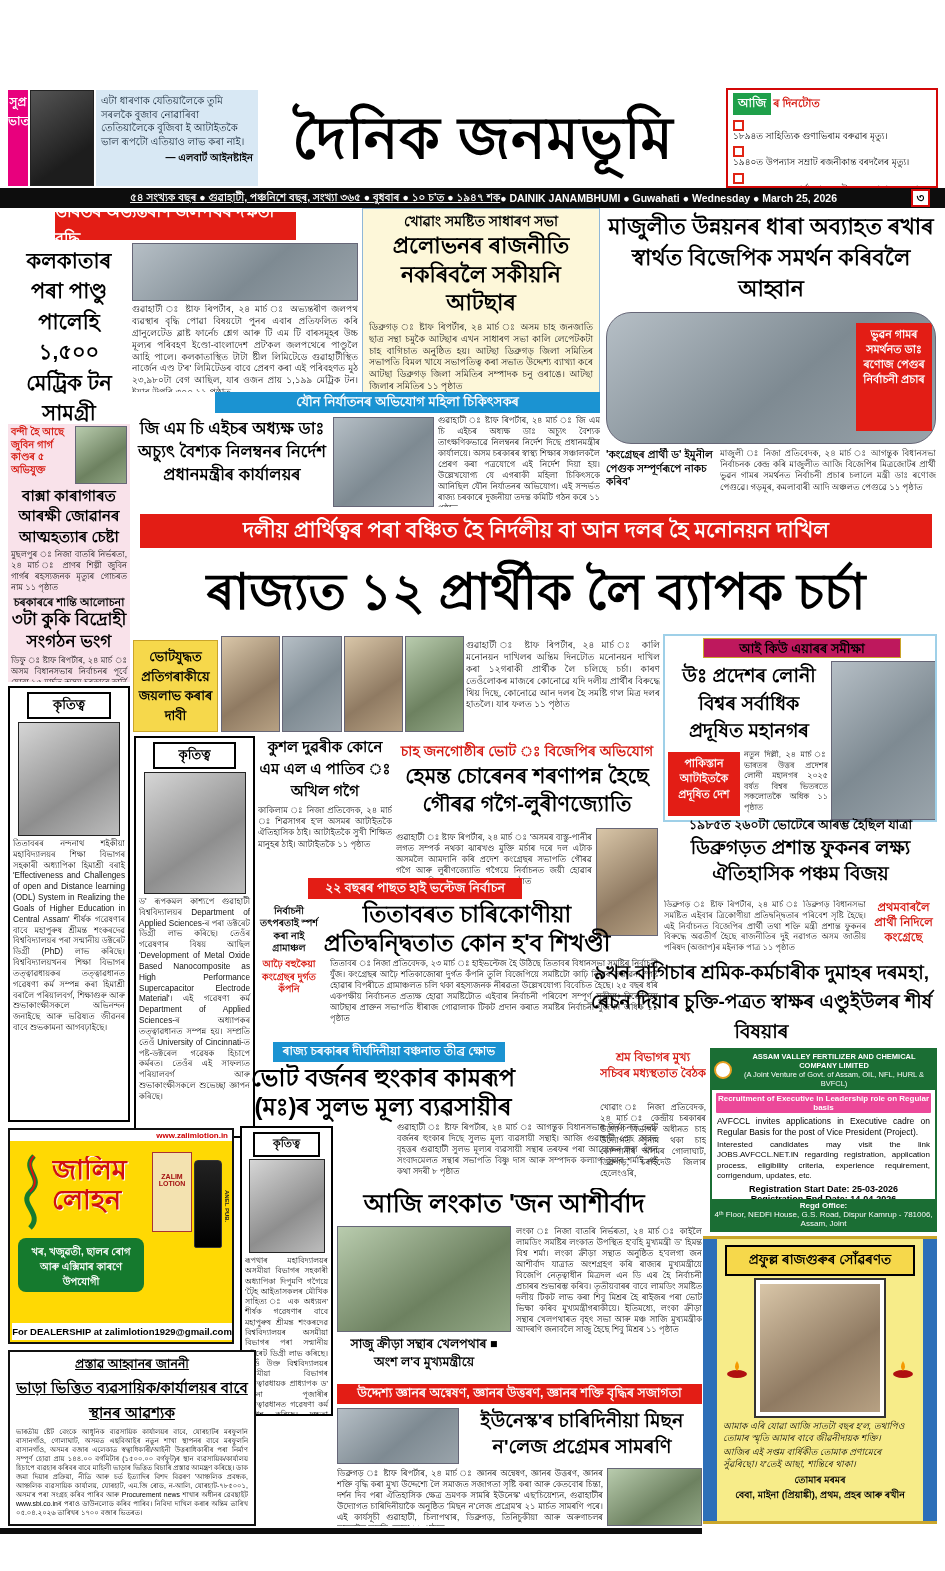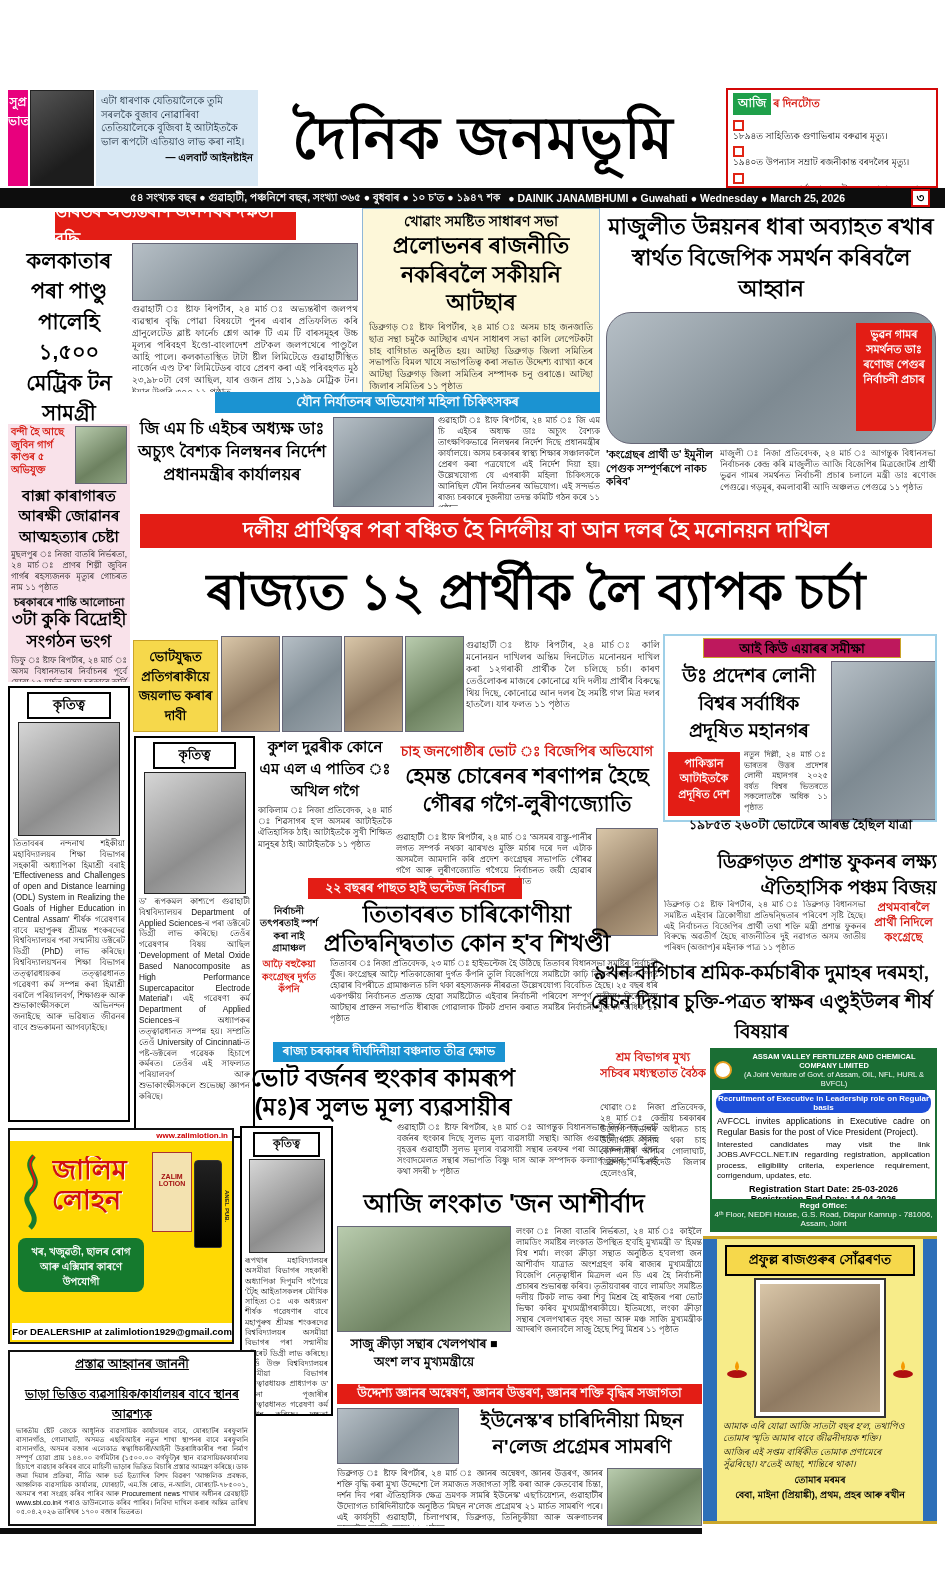--- a/index.html
+++ b/index.html
@@ -23,21 +23,21 @@
   .ktitle{border:2px solid #000;font-weight:bold;text-align:center;font-size:13px;margin:1px 14px 3px 14px;padding:1px 0;}
   .todaybox{border:2px solid #d40808;background:#fff;}
   .sq{display:inline-block;width:7px;height:7px;border:2px solid #e02414;margin-right:4px;flex:0 0 auto;margin-top:2px;}
   .titem{display:flex;font-size:9px;line-height:1.25;margin:2.5px 5px;flex-direction:column;}
   .dateline{background:#0d0d0d;color:#fff;display:flex;align-items:center;font-size:10.5px;font-weight:bold;}
   .yellowbox{background:#fdf7d9;border:1px solid #8fb7d8;}
   .claim{background:#f6d84b;border:1px solid #caa52a;}
   .iq{border:2px solid #9fd0e8;background:#fff;}
   .redside{background:#e31d15;color:#fff;font-weight:bold;text-align:center;}
   .greenhdr{background:#1b6e34;color:#fff;text-align:center;font-weight:bold;}
-  .greenpill{background:#1d4ed8;color:#fff;border-radius:9px;text-align:center;font-weight:bold;}
+  .greenpill{background:#ec4899;color:#fff;border-radius:1px;text-align:center;font-weight:bold;}
   .obit{background:#f7ec89;border-top:3px solid #caa52a;border-bottom:3px solid #caa52a;}
   .obit-stripe{position:absolute;top:0;bottom:0;width:14px;background:#2d6fb8;}
   .zalim{background:#ffd903;border:2px solid #111;}
   .notice{border:2px solid #111;background:#fff;}
   .u{text-decoration:underline;}
   .rule{background:#0d0d0d;}
 </style>
 </head>
 <body>
 
@@ -64,21 +64,21 @@
         <span class="sq"></span>
         <span>১৯৪০ত উপন্যাস সম্ৰাট ৰজনীকান্ত বৰদলৈৰ মৃত্যু।</span>
       </div>
     <div class="titem">
         <span class="sq"></span>
         <span>১৯৯৭ত জে এছ বাৰ্মা ভাৰতৰ উচ্চতম ন্যায়ালয়ৰ মুখ্য ন্যায়াধীশ নিৰ্বাচিত।</span>
       </div>
   </div>
 
   <div class="abs dateline" style="left:0;top:188px;width:945px;height:20px;padding-left:130px;">
-    <span style="margin-right:8px;white-space:nowrap;">৫৪ সংখ্যক বছৰ  ●  গুৱাহাটী, পঞ্চনিশে বছৰ, সংখ্যা ৩৬৫  ●  বুধবাৰ  ●  ১০ চ'ত  ●  ১৯৪৭ শক</span>
+    <span style="margin-right:0;white-space:nowrap;text-decoration:underline;">৫৪ সংখ্যক বছৰ  ●  গুৱাহাটী, পঞ্চনিশে বছৰ, সংখ্যা ৩৬৫  ●  বুধবাৰ  ●  ১০ চ'ত  ●  ১৯৪৭ শক</span>
     <span style="white-space:nowrap;">●  DAINIK JANAMBHUMI  ●  Guwahati  ●  Wednesday  ●  March 25, 2026</span>
   </div>
   <div class="abs c" style="left:911px;top:189px;width:19px;height:18px;background:#fff;border:2px solid #d40808;font-weight:bold;font-size:12px;line-height:15px;">৩</div>
 
   <div class="abs red-banner" style="left:55px;top:212px;width:241px;height:28px;font-size:16px;">ভাৰতৰ অভ্যন্তৰীণ জলপথৰ দক্ষতা বৃদ্ধি</div>
   <div class="abs hl c" style="left:8px;top:246px;width:122px;height:180px;font-size:21px;line-height:1.45;">কলকাতাৰ পৰা পাণ্ডু পালেহি ১,৫০০ মেট্ৰিক টন সামগ্ৰী</div>
   <div class="abs photo" style="left:132px;top:243px;width:226px;height:58px;"></div>
   <div class="abs body-txt" style="left:132px;top:304px;width:226px;height:88px;">গুৱাহাটী ঃ ষ্টাফ ৰিপৰ্টাৰ, ২৪ মাৰ্চ ঃ অভ্যন্তৰীণ জলপথ ব্যৱস্থাৰ বৃদ্ধি পোৱা বিষয়টো পুনৰ এবাৰ প্ৰতিফলিত কৰি গ্ৰানুলেটেড ব্লাষ্ট ফাৰ্নেচ শ্লেগ আৰু টি এম টি বাৰসমূহৰ উচ্চ মূল্যৰ পৰিবহণ ইণ্ডো-বাংলাদেশ প্ৰট'কল জলপথেৰে পাণ্ডুলৈ আহি পালে। কলকাতাস্থিত টাটা ষ্টীল লিমিটেডে গুৱাহাটীস্থিত নাৰ্জেন এণ্ড ট'ৰ' লিমিটেডৰ বাবে প্ৰেৰণ কৰা এই পৰিবহণত মুঠ ২৩,৯৮০টা বেগ আছিল, যাৰ ওজন প্ৰায় ১,১৯৯ মেট্ৰিক টন। ইয়াৰ উপৰি ৩০০   ১১ পৃষ্ঠাত</div>
 
   <div class="abs yellowbox" style="left:362px;top:208px;width:238px;height:186px;padding:4px 6px;">
@@ -154,21 +154,21 @@
     <div class="body-txt" style="font-size:8.4px;margin-top:4px;">কাকিলাম ঃ নিজা প্ৰতিবেদক, ২৪ মাৰ্চ ঃ শিৱসাগৰ হ'ল অসমৰ আটাইতকৈ ঐতিহাসিক ঠাই। আটাইতকৈ সুখী শিক্ষিত মানুহৰ ঠাই। আটাইতকৈ   ১১ পৃষ্ঠাত</div>
   </div>
 
   <div class="abs kicker-red" style="left:398px;top:740px;width:258px;height:20px;font-size:14px;">চাহ জনগোষ্ঠীৰ ভোট ঃ বিজেপিৰ অভিযোগ</div>
   <div class="abs hl c" style="left:396px;top:762px;width:262px;height:66px;font-size:21px;line-height:1.35;">হেমন্ত চোৰেনৰ শৰণাপন্ন হৈছে গৌৰৱ গগৈ-লুৰীণজ্যোতি</div>
   <div class="abs body-txt" style="left:396px;top:832px;width:196px;height:58px;font-size:8.4px;">গুৱাহাটী ঃ ষ্টাফ ৰিপৰ্টাৰ, ২৪ মাৰ্চ ঃ 'অসমৰ বাস্তু-পানীৰ লগত সম্পৰ্ক নথকা ঝাৰখণ্ড মুক্তি মৰ্চাৰ দৰে দল এটাক অসমলৈ আমদানি কৰি প্ৰদেশ কংগ্ৰেছৰ সভাপতি গৌৰৱ গগৈ আৰু লুৰীণজ্যোতি গগৈয়ে নিৰ্বাচনত জয়ী হোৱাৰ সপোন দেখিছে। বদন বৰফুকনে   ১১ পৃষ্ঠাত</div>
   <div class="abs photo warm" style="left:596px;top:828px;width:62px;height:108px;"></div>
 
   <div class="abs" style="left:664px;top:818px;width:273px;height:142px;">
     <div class="hl c" style="font-size:12.5px;">১৯৮৫ত ২৬০টা ভোটেৰে আৰম্ভ হৈছিল যাত্ৰা</div>
-    <div class="hl c" style="font-size:19px;line-height:1.35;margin-top:16px;text-align:right;">ডিব্ৰুগড়ত প্ৰশান্ত ফুকনৰ লক্ষ্য ঐতিহাসিক পঞ্চম বিজয়</div>
+    <div class="hl c" style="font-size:19px;line-height:1.35;margin-top:2px;">ডিব্ৰুগড়ত প্ৰশান্ত ফুকনৰ লক্ষ্য ঐতিহাসিক পঞ্চম বিজয়</div>
     <div class="body-txt abs" style="left:0;top:82px;width:202px;height:58px;font-size:8.2px;">ডিব্ৰুগড় ঃ ষ্টাফ ৰিপৰ্টাৰ, ২৪ মাৰ্চ ঃ ডিব্ৰুগড় বিধানসভা সমষ্টিত এইবাৰ ত্ৰিকোণীয়া প্ৰতিদ্বন্দ্বিতাৰ পৰিবেশ সৃষ্টি হৈছে। এই নিৰ্বাচনত বিজেপিৰ প্ৰাৰ্থী তথা শক্তি মন্ত্ৰী প্ৰশান্ত ফুকনৰ বিৰুদ্ধে অৱতীৰ্ণ হৈছে ৰাজনীতিৰ দুই নৱাগত অসম জাতীয় পৰিষদ (অজাপ)ৰ মইনাক পাত্ৰ   ১১ পৃষ্ঠাত</div>
     <div class="abs kicker-red" style="left:206px;top:82px;width:67px;height:58px;font-size:11.5px;line-height:1.3;">প্ৰথমবাৰলৈ প্ৰাৰ্থী নিদিলে কংগ্ৰেছে</div>
   </div>
 
   <div class="abs red-banner" style="left:308px;top:878px;width:214px;height:21px;font-size:12.5px;">২২ বছৰৰ পাছত হাই ভল্টেজ নিৰ্বাচন</div>
   <div class="abs" style="left:258px;top:905px;width:62px;height:122px;">
     <div class="hl c" style="font-size:9.5px;line-height:1.3;">নিৰ্বাচনী তৎপৰতাই স্পৰ্শ কৰা নাই গ্ৰামাঞ্চল</div>
     <div class="kicker-red" style="font-size:9.5px;line-height:1.3;margin-top:4px;">আঢ়ৈ বহুকৈয়া কংগ্ৰেছৰ দুৰ্গত কঁপনি</div>
   </div>
   <div class="abs hl c" style="left:300px;top:900px;width:334px;height:56px;font-size:23px;line-height:1.25;">তিতাবৰত চাৰিকোণীয়া প্ৰতিদ্বন্দ্বিতাত কোন হ'ব শিখণ্ডী</div>
@@ -240,21 +240,21 @@
     <div class="abs" style="left:42px;top:26px;width:92px;height:70px;color:#d01010;font-weight:bold;font-size:27px;line-height:1.1;text-shadow:1px 1px 0 #fff;">জালিম লোহন</div>
     <div class="abs" style="left:142px;top:22px;width:40px;height:80px;background:#f3e2b0;border:1px solid #a33;color:#a31010;font-size:7px;font-weight:bold;text-align:center;padding-top:20px;">ZALIM LOTION</div>
     <div class="abs" style="left:184px;top:30px;width:28px;height:88px;background:linear-gradient(#222,#000);border-radius:4px 4px 2px 2px;border:1px solid #333;"></div>
     <div class="abs" style="right:2px;top:60px;width:10px;font-size:6px;font-weight:bold;writing-mode:vertical-rl;color:#222;">ANEL PUB.</div>
     <div class="abs greenpill" style="left:8px;top:108px;width:126px;height:54px;border-radius:8px;background:#157a2e;font-size:10px;line-height:1.5;padding:6px 4px;">খৰ, খজুৱতী, ছালৰ ৰোগ আৰু এক্সিমাৰ কাৰণে উপযোগী</div>
     <div class="abs c b" style="left:2px;bottom:2px;width:220px;background:#fff;font-size:9.5px;padding:3px 0;">For DEALERSHIP at zalimlotion1929@gmail.com</div>
   </div>
 
   <div class="abs notice" style="left:8px;top:1350px;width:248px;height:176px;padding:3px 6px;">
     <div class="c b u" style="font-size:12.5px;">প্ৰস্তাৱ আহ্বানৰ জাননী</div>
-    <div class="c b u" style="font-size:12px;margin-top:10px;text-decoration:underline;">ভাড়া ভিত্তিত ব্যৱসায়িক/কাৰ্যালয়ৰ বাবে স্থানৰ আৱশ্যক</div>
+    <div class="c b u" style="font-size:15px;margin-top:1px;text-decoration:underline;">ভাড়া ভিত্তিত ব্যৱসায়িক/কাৰ্যালয়ৰ বাবে স্থানৰ আৱশ্যক</div>
     <div class="j" style="font-size:6.9px;line-height:1.3;margin-top:2px;height:108px;overflow:hidden;">ভাৰতীয় ষ্টেট বেংকে আধুনিক ব্যৱসায়িক কাৰ্যালয়ৰ বাবে, যোৰহাটৰ মৰফুলনি বাসানগাঁও, গোলাঘাট, অসমত এছবিআইৰ নতুন শাখা স্থাপনৰ বাবে মৰফুলনি বাসানগাঁও, অসমৰ বজাৰ এলেকাত স্বত্বাধিকাৰী/আইনী উত্তৰাধিকাৰীৰ পৰা নিৰ্মাণ সম্পূৰ্ণ হোৱা প্ৰায় ১৪৪.০০ বৰ্গমিটাৰ (১৫০০.০০ বৰ্গফুট)ৰ স্থান ব্যৱসায়িক/কাৰ্যালয় হিচাপে ব্যৱহাৰ কৰিবৰ বাবে মাহিলী ভাড়াৰ ভিত্তিত বিচাৰি প্ৰস্তাৱ আমন্ত্ৰণ কৰিছে। ডাক জমা দিয়াৰ প্ৰক্ৰিয়া, নীতি আৰু চৰ্ত ইত্যাদিৰ বিশদ বিৱৰণ 'আঞ্চলিক প্ৰবন্ধক, আঞ্চলিক ব্যৱসায়িক কাৰ্যালয়, যোৰহাট, এম.জি ৰোড, ন-আলি, যোৰহাট-৭৮৫০০১, অসম'ৰ পৰা সংগ্ৰহ কৰিব পাৰিব আৰু Procurement news শাখাৰ অধীনৰ ৱেবছাইট www.sbi.co.inৰ পৰাও ডাউনলোড কৰিব পাৰিব। নিবিদা দাখিল কৰাৰ অন্তিম তাৰিখ ০৫.০৪.২০২৬ তাৰিখৰ ১৭০০ বজাৰ ভিতৰত।</div>
     <div style="text-align:right;font-size:8.5px;line-height:1.3;">
       <span class="b" style="display:block;">স্বা/-</span>
 
     </div>
   </div>
 
   <div class="abs rule" style="left:0;top:1528px;width:702px;height:6px;"></div>
 
 </div>

